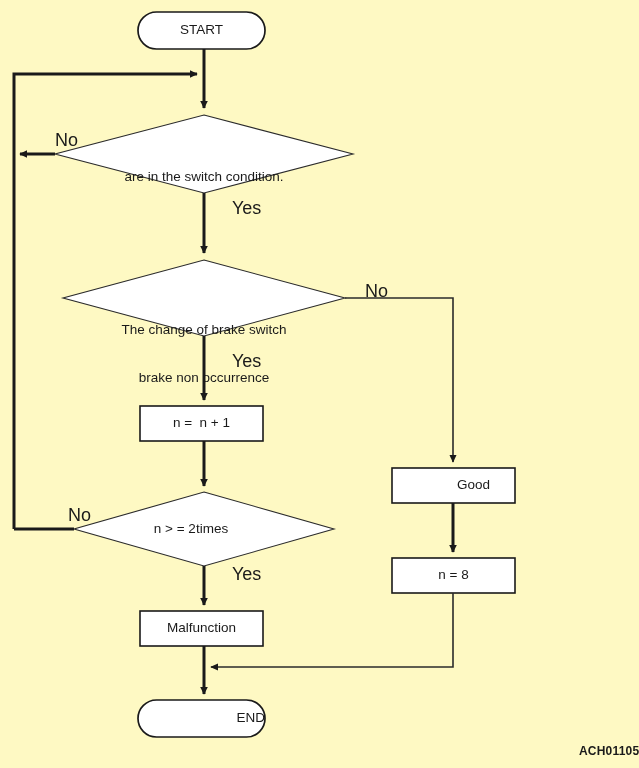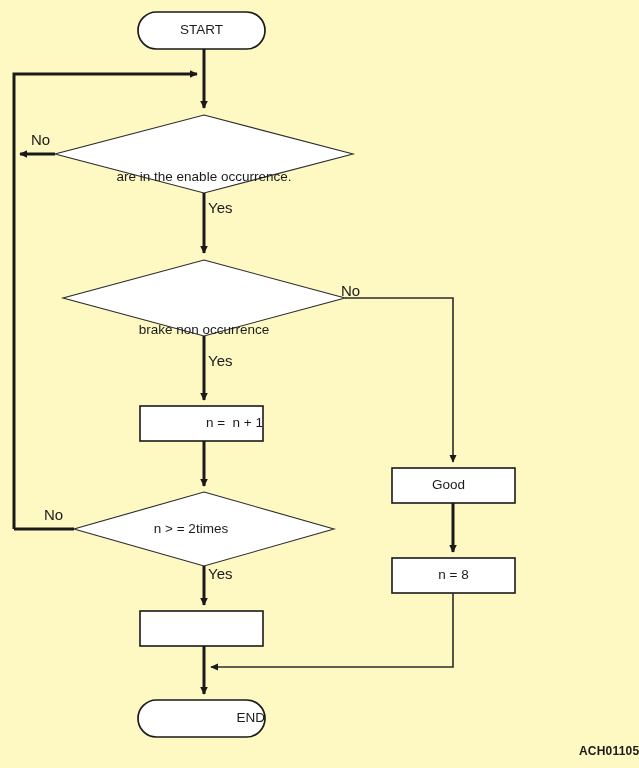--- a/index.html
+++ b/index.html
@@ -29,23 +29,24 @@
     text-align: center;
     color: #1a1a1a;
     font-size: 13.5px;
     line-height: 16px;
     white-space: pre;
     pointer-events: none;
   }
   .edge-label {
     position: absolute;
     color: #1a1a1a;
-    font-size: 15px;
+    font-size: 18px;
     line-height: 14px;
     white-space: pre;
+    margin-left: 24px;
   }
   .code-label {
     position: absolute;
     color: #1a1a1a;
     font-size: 12px;
     font-weight: bold;
     letter-spacing: 0.2px;
     white-space: pre;
     margin-left: 8px;
   }
@@ -115,33 +116,35 @@
 
       <path d="M345,298 L453,298 L453,462" marker-end="url(#arrowThin)"></path>
 
       <path d="M453,593 L453,667 L211,667" marker-end="url(#arrowThin)"></path>
     </g>
   </svg>
 
   <div class="node-label" style="left:138px; top:22px; width:127px;">START</div>
 
   <div class="node-label" style="left:84px; top:137px; width:240px;">
-    <div>are in the enable occurrence.</div>
+    <div>are in the switch condition.</div>
   </div>
 
   <div class="node-label" style="left:84px; top:290px; width:240px;">
+    <div>The change of brake switch</div>
     <div>brake non occurrence</div>
   </div>
 
-  <div class="node-label" style="left:140px; top:415px; width:123px;text-align:right;">n =  n + 1</div>
+  <div class="node-label" style="left:140px; top:415px; width:123px;">n =  n + 1</div>
 
   <div class="node-label" style="left:101px; top:521px; width:180px;">n &gt; = 2times</div>
 
+  <div class="node-label" style="left:140px; top:620px; width:123px;">Malfunction</div>
 
-  <div class="node-label" style="left:387px; top:477px; width:123px;">Good</div>
+  <div class="node-label" style="left:412px; top:477px; width:123px;">Good</div>
 
   <div class="node-label" style="left:392px; top:567px; width:123px;">n = 8</div>
 
   <div class="node-label" style="left:138px; top:710px; width:127px;text-align:right;">END</div>
 
   <div class="edge-label" style="left:31px; top:133px;">No</div>
 
   <div class="edge-label" style="left:208px; top:201px;">Yes</div>
 
   <div class="edge-label" style="left:341px; top:284px;">No</div>

